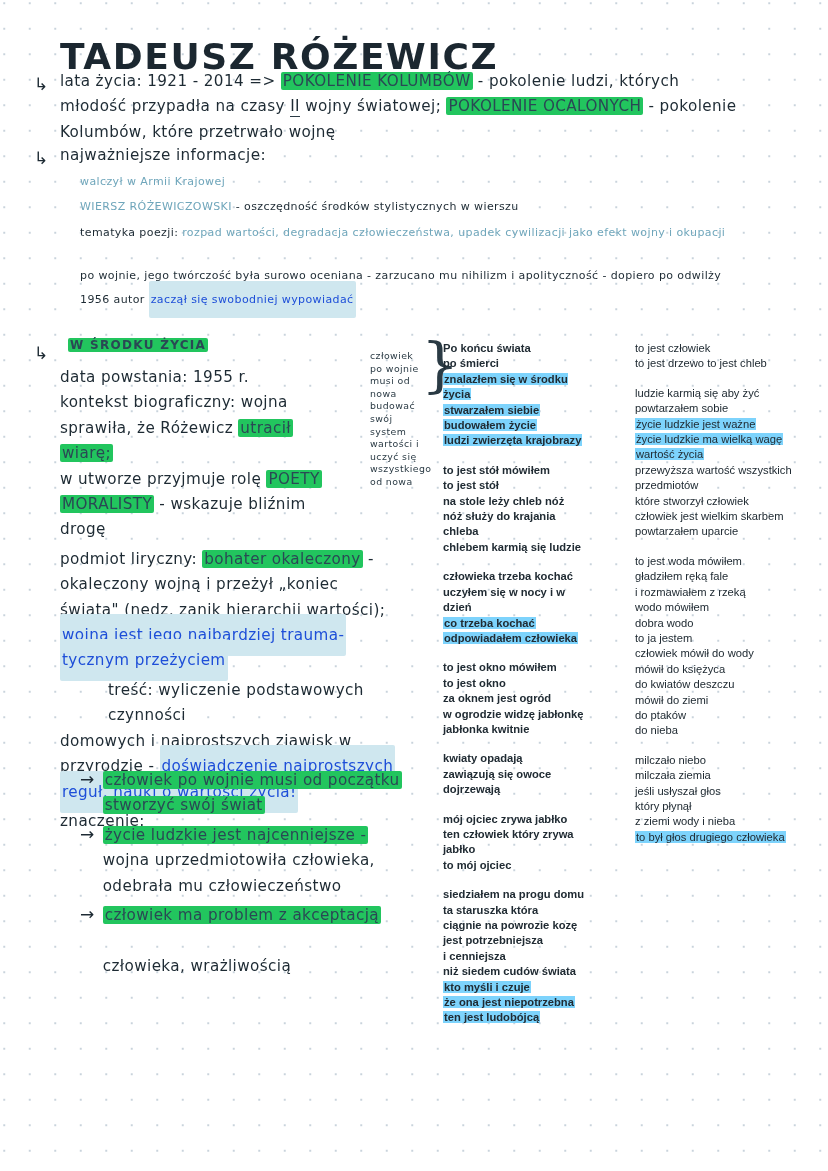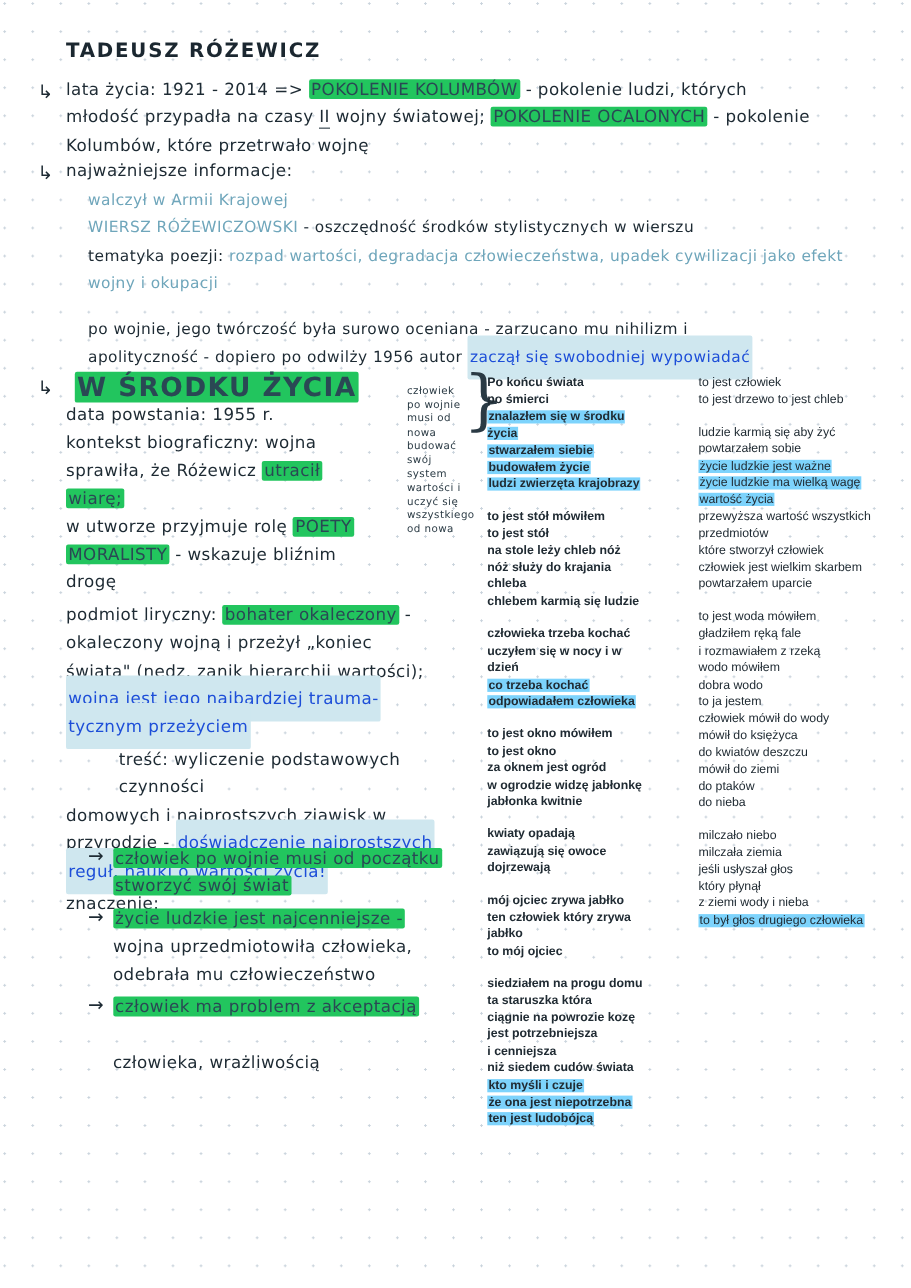--- a/index.html
+++ b/index.html
@@ -35,42 +35,42 @@
     position: absolute;
     inset: 0;
   }
 
   .abs { position: absolute; }
 
   
   #title {
     left: 60px;
     top: 36px;
-    font-size: 18px;
+    font-size: 36px;
     font-weight: 700;
     letter-spacing: 1.6px;
     color: #1b2730;
     font-family: "DejaVu Sans", sans-serif;
   }
 
   
   .arrow {
     font-size: 17px;
     color: #1d2a33;
     line-height: 1;
   }
 
   
   .note {
     font-size: 15.2px;
     line-height: 25.4px;
     color: #1d2a33;
   }
   .note-sm {
-    font-size: 14px;
+    font-size: 11px;
     line-height: 24.6px;
   }
 
   
   .hl {
     background: #22c55e;
     color: #2a4854;
     padding: 0 2px;
     border-radius: 2px;
   }
@@ -111,21 +111,21 @@
 
   .brace {
     position: absolute;
     font-size: 60px;
     color: #2a3a44;
     font-family: "DejaVu Serif", serif;
     line-height: 1;
   }
 
   .sect-head {
-    font-size: 24px;
+    font-size: 12px;
     letter-spacing: 1.3px;
     font-weight: 700;
   }
 </style>
 </head>
 <body>
 
 <div id="paper"></div>
 
 <div id="sheet">

